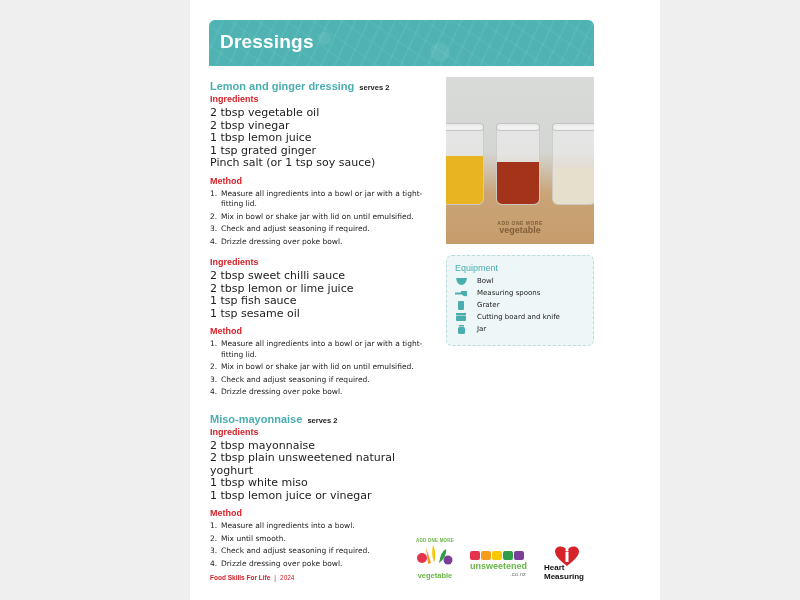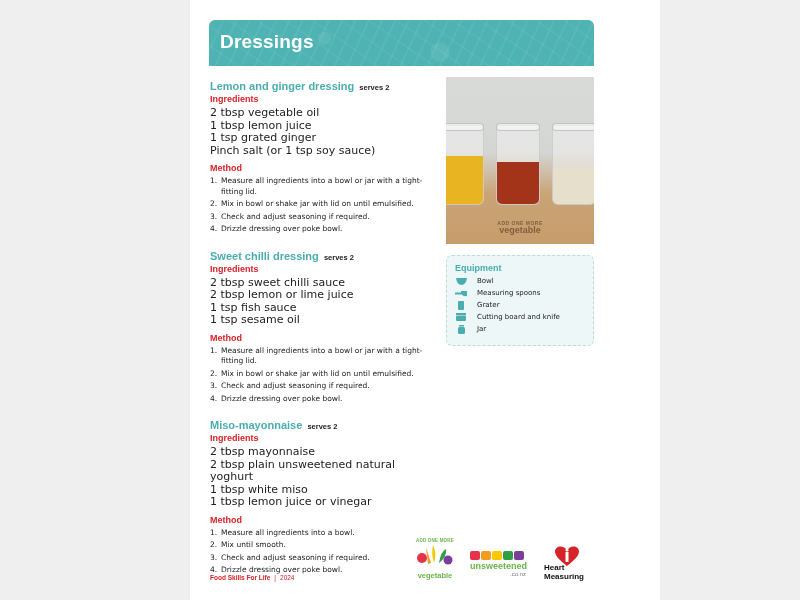--- a/index.html
+++ b/index.html
@@ -124,21 +124,21 @@
       position: absolute;
       left: 256px; top: 255px;
       width: 148px; height: 91px;
       border: 1px dashed #b9dcdc;
       border-radius: 6px;
       background: #eef7f7;
       padding: 7px 8px;
     }
     .equip-title {
       font-family: "Liberation Sans", sans-serif;
-      font-weight: 700;
+      font-weight: 400;
       font-size: 9px;
       color: #4aaeb0;
       margin-bottom: 2px;
     }
     .equip-list { list-style: none; }
     .equip-list li {
       display: flex; align-items: center;
       height: 12px;
       font-size: 7px;
       color: #222;
@@ -208,20 +208,21 @@
   <div class="left-col">
 
     <div class="recipe">
       <div>
         <span class="recipe-title">Lemon and ginger dressing</span>
         <span class="serves">serves 2</span>
       </div>
       <div class="section-head">Ingredients</div>
       <ul class="ingredients">
         <li>2 tbsp vegetable oil</li>
+        <li>2 tbsp vinegar</li>
         <li>1 tbsp lemon juice</li>
         <li>1 tsp grated ginger</li>
         <li>Pinch salt (or 1 tsp soy sauce)</li>
       </ul>
       <div class="section-head">Method</div>
       <ol class="method">
         <li>
             <span class="num">1.</span>
             <span class="txt">Measure all ingredients into a bowl or jar with a tight-fitting lid.</span>
           </li>
@@ -234,24 +235,20 @@
             <span class="txt">Check and adjust seasoning if required.</span>
           </li>
         <li>
             <span class="num">4.</span>
             <span class="txt">Drizzle dressing over poke bowl.</span>
           </li>
       </ol>
     </div>
 
     <div class="recipe">
-      <div>
-        <span class="recipe-title">Sweet chilli dressing</span>
-        <span class="serves">serves 2</span>
-      </div>
       <div class="section-head">Ingredients</div>
       <ul class="ingredients">
         <li>2 tbsp sweet chilli sauce</li>
         <li>2 tbsp lemon or lime juice</li>
         <li>1 tsp fish sauce</li>
         <li>1 tsp sesame oil</li>
       </ul>
       <div class="section-head">Method</div>
       <ol class="method">
         <li>

